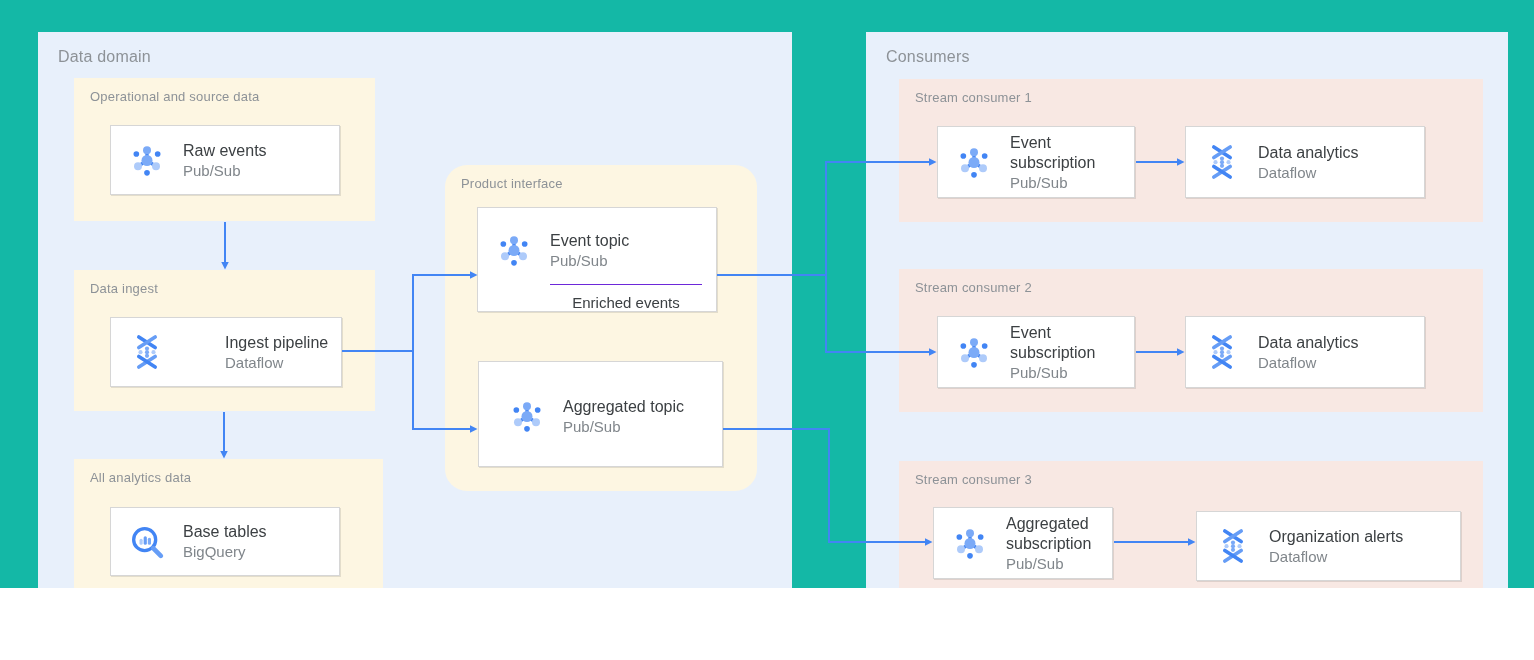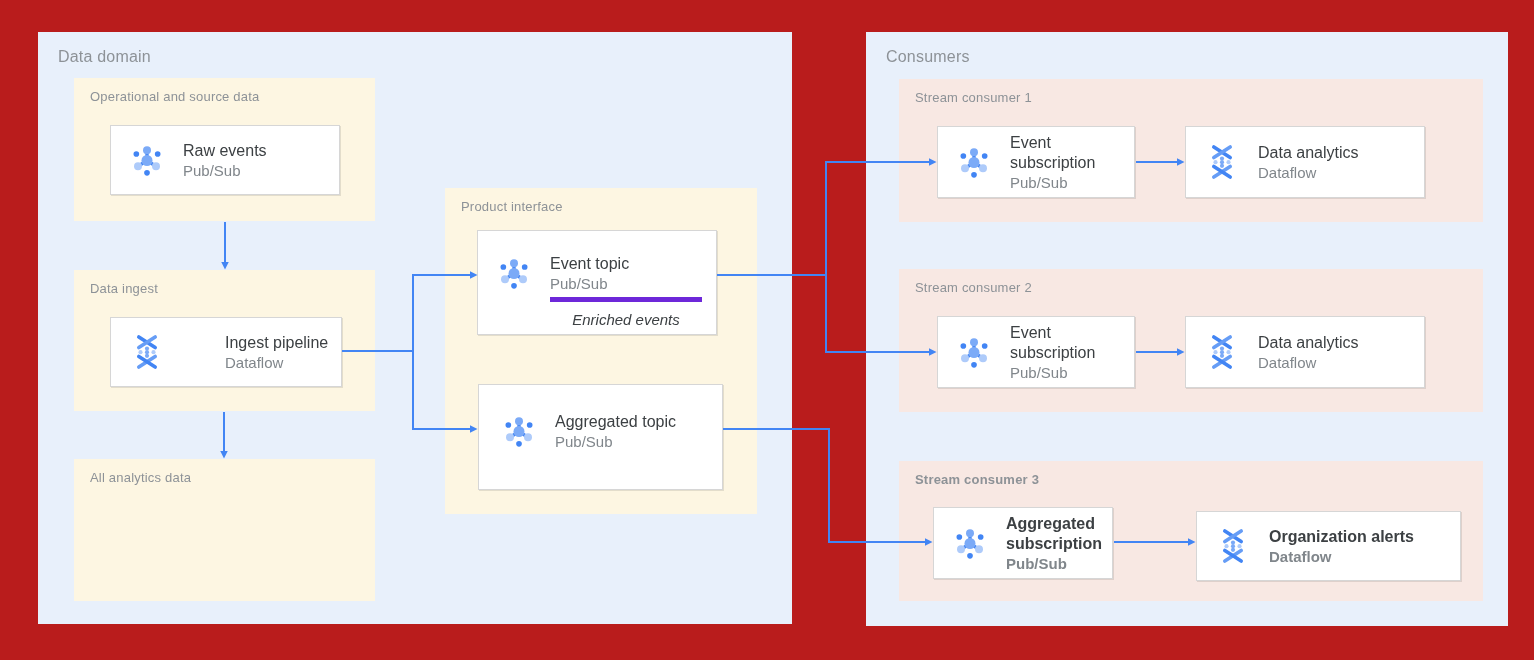--- a/index.html
+++ b/index.html
@@ -1,55 +1,55 @@
 <!DOCTYPE html>
 <html style="--container-bg: #e8f0fb; --domain-box-bg: #fdf6e2; --consumer-box-bg: #f8e8e3; --card-bg: #ffffff; --card-border: #d6d6d6; --arrow: #4285f4; --title-text: #3c4043; --muted-text: #80868b; --label-text: #8d9297; --icon-blue-dark: #4285f4; --icon-blue-mid: #7baaf7; --icon-blue-light: #aecbfa;"><head>
 <meta charset="utf-8">
 <style>
   html,body{margin:0;padding:0;background:#ffffff;}
-  .stage{position:relative;width:1534px;height:660px;background:#b91c1c;
+  .stage{position:relative;width:1534px;height:588px;background:#14b8a6;
          font-family:"Liberation Sans",sans-serif;overflow:hidden;}
   .container{position:absolute;background:var(--container-bg,#e8f0fb);}
   #dd{left:38px;top:32px;width:754px;height:592px;}
   #co{left:866px;top:32px;width:642px;height:594px;}
   .container-label{position:absolute;left:20px;top:16px;font-size:16px;
                    color:var(--label-text,#8d9297);letter-spacing:.2px;}
   .zone{position:absolute;}
   .domain-z{background:var(--domain-box-bg,#fdf6e2);}
   .consumer-z{background:var(--consumer-box-bg,#f8e8e3);padding-left:12px;}
   #z-op{left:36px;top:46px;width:301px;height:143px;}
   #z-ing{left:36px;top:238px;width:301px;height:141px;}
-  #z-an{left:36px;top:427px;width:301px;height:142px;}
-  #z-pi{left:407px;top:156px;width:312px;height:326px;}
+  #z-an{left:36px;top:427px;width:301px;height:142px;padding-left:8px;}
+  #z-pi{left:407px;top:133px;width:312px;height:326px;border-radius:22px;}
   #z-sc1{left:33px;top:47px;width:572px;height:143px;}
   #z-sc2{left:33px;top:237px;width:572px;height:143px;}
-  #z-sc3{left:33px;top:429px;width:572px;height:140px;font-weight:bold;}
+  #z-sc3{left:33px;top:429px;width:572px;height:140px;}
   .zone-label{position:absolute;left:16px;top:11px;font-size:13px;
               color:var(--label-text,#8d9297);letter-spacing:.2px;}
   .card{position:absolute;background:var(--card-bg,#fff);
         border:1px solid var(--card-border,#d6d6d6);
         box-shadow:1px 1px 0 rgba(0,0,0,.10);
         display:flex;align-items:center;box-sizing:border-box;
         padding:0 12px 0 16px;}
   #c-raw{left:36px;top:47px;width:230px;height:70px;}
   #c-ing{left:36px;top:47px;width:232px;height:70px;gap:42px;}
   #c-bt{left:36px;top:48px;width:230px;height:69px;}
   #c-et{left:32px;top:42px;width:240px;height:105px;display:block;padding:0;}
-  #c-at{left:33px;top:196px;width:245px;height:106px;display:block;padding:4px;}
+  #c-at{left:33px;top:196px;width:245px;height:106px;display:block;padding:12px;}
   #c-es1,#c-es2{left:38px;top:47px;width:198px;height:72px;}
   #c-da1,#c-da2{left:286px;top:47px;width:240px;height:72px;}
   #c-as{left:34px;top:46px;width:180px;height:72px;}
   #c-oa{left:297px;top:50px;width:265px;height:70px;}
   .icon{width:40px;height:40px;flex:0 0 40px;margin-right:16px;}
   .icon svg{width:40px;height:40px;display:block;}
   .txt{flex:1;min-width:0;}
   .title{font-size:16px;color:var(--title-text,#3c4043);line-height:20px;}
   .sub{font-size:15px;color:var(--muted-text,#80868b);line-height:19px;}
   .topic-row{display:flex;align-items:flex-end;height:62px;padding:0 12px 0 16px;}
-  .note-wrap{margin:4px 14px 0 72px;border-top:5px solid #6d28d9;font-style:italic;}
+  .note-wrap{margin:14px 14px 0 72px;border-top:1px solid #6d28d9;}
   .note{text-align:center;font-size:15px;color:var(--title-text,#3c4043);padding-top:9px;}
   .arrows{position:absolute;left:0;top:0;pointer-events:none;}
 </style>
 </head>
 <body>
 
 <div class="stage">
 
   <section class="container" id="dd">
     <div class="container-label">Data domain</div>
@@ -100,20 +100,35 @@
 </span>
         <div class="txt">
           <div class="title">Ingest pipeline</div>
           <div class="sub">Dataflow</div>
         </div>
       </div>
     </div>
 
     <div class="zone domain-z" id="z-an">
       <div class="zone-label">All analytics data</div>
+      <div class="card" id="c-bt">
+        <span class="icon">
+  <svg viewBox="0 0 24 24" aria-hidden="true">
+    <circle cx="10.6" cy="10.6" r="6.6" stroke="#4285f4" stroke-width="2" fill="none"></circle>
+    <path d="M15.7 15.7 L20.3 20.3" stroke="#669df6" stroke-width="2.8" stroke-linecap="round"></path>
+    <rect x="7.5" y="10.1" width="1.9" height="3.6" rx="0.9" fill="#aecbfa"></rect>
+    <rect x="10" y="8.5" width="1.9" height="5.2" rx="0.9" fill="#669df6"></rect>
+    <rect x="12.5" y="9.5" width="1.9" height="4.2" rx="0.9" fill="#7baaf7"></rect>
+  </svg>
+</span>
+        <div class="txt">
+          <div class="title">Base tables</div>
+          <div class="sub">BigQuery</div>
+        </div>
+      </div>
     </div>
 
     <div class="zone domain-z" id="z-pi">
       <div class="zone-label">Product interface</div>
 
       <div class="card" id="c-et">
         <div class="topic-row">
           <span class="icon">
   <svg viewBox="0 0 24 24" aria-hidden="true">
     <g>

